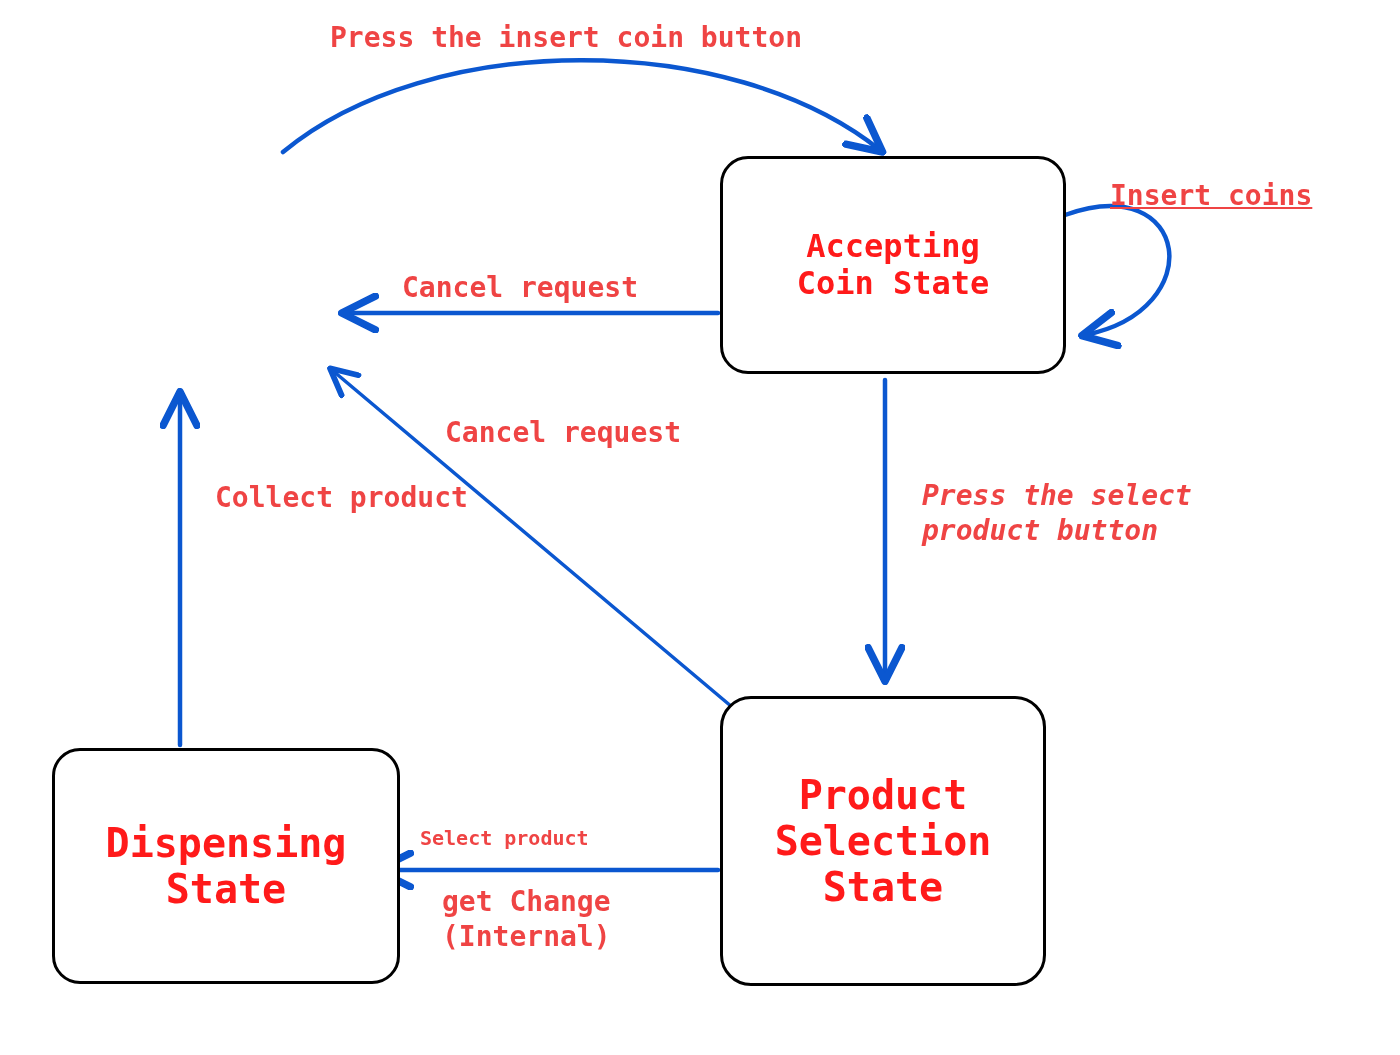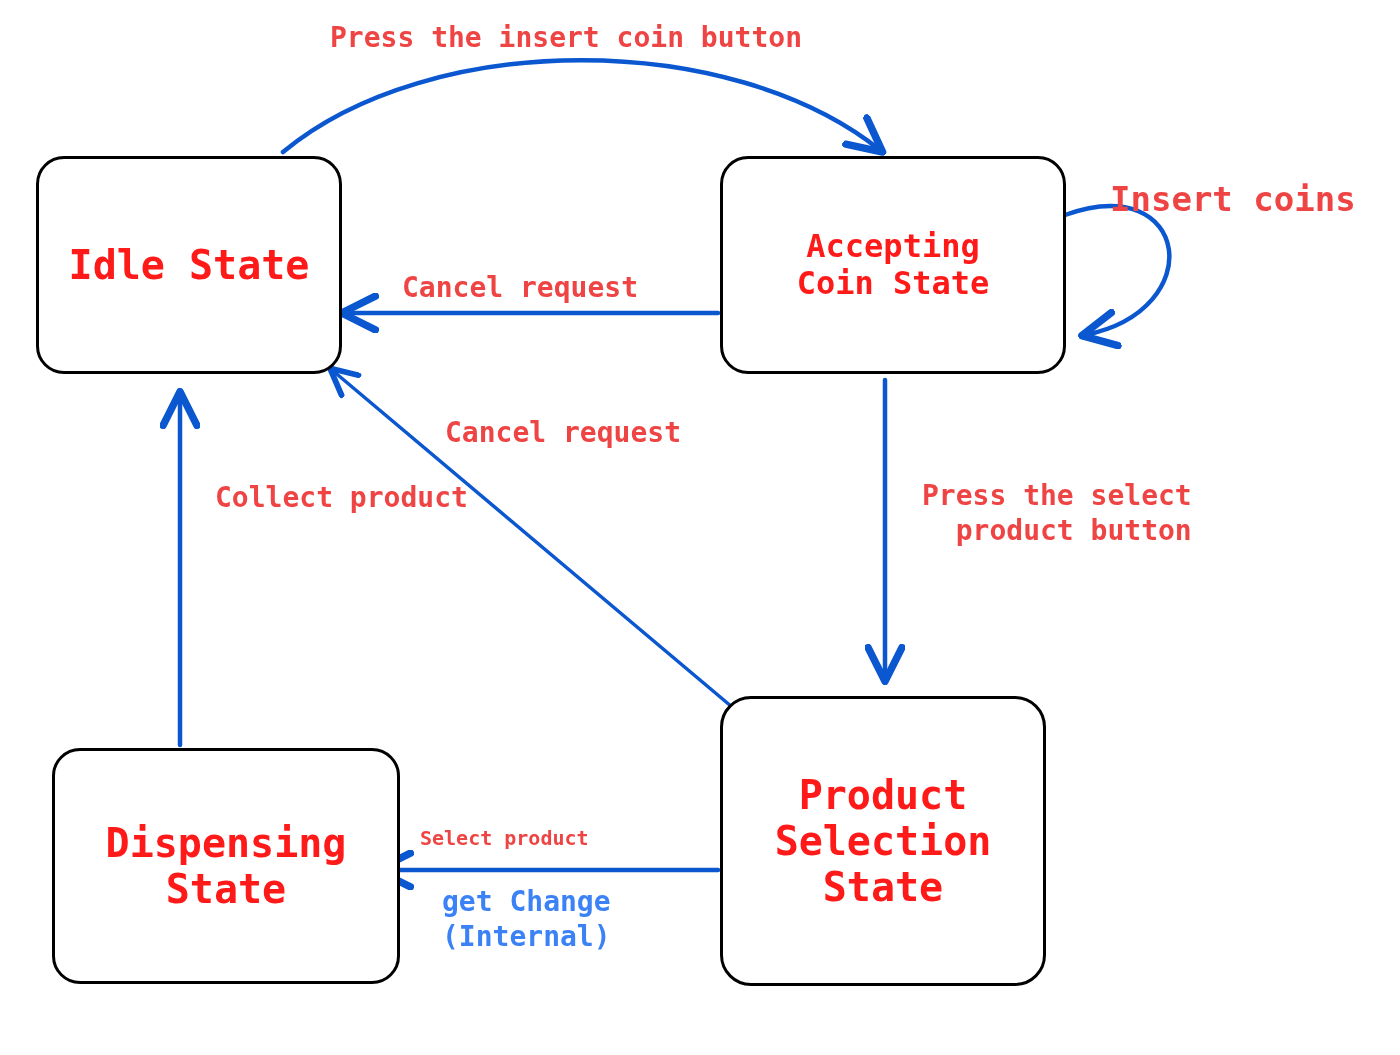--- a/index.html
+++ b/index.html
@@ -41,21 +41,21 @@
     white-space: pre;
   }
   .edge-label {
     position: absolute;
     color: #ef4444;
     font-weight: 600;
     line-height: 1.25;
     white-space: pre;
   }
   .edge-label.orange {
-    color: #3b82f6;
+    color: #ef4444;
   }
 </style>
 </head>
 <body>
 
 <div class="stage">
 
   <svg class="edges" viewBox="0 0 1400 1055">
     <defs>
       <marker id="arrow-blue" viewBox="0 0 12 12" refX="10" refY="6" markerWidth="9" markerHeight="9" orient="auto-start-reverse">
@@ -71,47 +71,44 @@
 
     <path d="M 885 380 L 885 678" fill="none" stroke="#0b57d0" stroke-width="4.5" stroke-linecap="round" marker-end="url(#arrow-blue)"></path>
 
     <path d="M 738 712 L 332 370" fill="none" stroke="#0b57d0" stroke-width="3.5" stroke-linecap="round" marker-end="url(#arrow-blue)"></path>
 
     <path d="M 718 870 L 380 870" fill="none" stroke="#0b57d0" stroke-width="4.5" stroke-linecap="round" marker-end="url(#arrow-blue)"></path>
 
     <path d="M 180 745 L 180 395" fill="none" stroke="#0b57d0" stroke-width="4.5" stroke-linecap="round" marker-end="url(#arrow-blue)"></path>
   </svg>
 
-  <div class="node" style="left:36px; top:156px; width:306px; height:218px;">
-    <span class="node-label" style="font-size:40px;">Idle State</span>
-  </div>
 
   <div class="node" style="left:720px; top:156px; width:346px; height:218px;">
     <span class="node-label" style="font-size:32px;">Accepting
 Coin State</span>
   </div>
 
   <div class="node" style="left:720px; top:696px; width:326px; height:290px;border-radius:31px;">
     <span class="node-label" style="font-size:40px;">Product
 Selection
 State</span>
   </div>
 
   <div class="node" style="left:52px; top:748px; width:348px; height:236px;">
     <span class="node-label" style="font-size:40px;">Dispensing
 State</span>
   </div>
 
   <div class="edge-label" style="left:330px; top:20px; font-size:28px;">Press the insert coin button</div>
 
-  <div class="edge-label" style="left:1110px; top:178px; font-size:34px;">Insert coins</div>
+  <div class="edge-label" style="left:1110px; top:178px; font-size:28px;text-decoration:underline;">Insert coins</div>
 
   <div class="edge-label" style="left:402px; top:270px; font-size:28px;">Cancel request</div>
 
-  <div class="edge-label" style="left:922px; top:478px; font-size:28px; text-align:right;">Press the select
+  <div class="edge-label" style="left:922px; top:478px; font-size:28px; text-align:left;font-style:italic;">Press the select
 product button</div>
 
   <div class="edge-label" style="left:445px; top:415px; font-size:28px;">Cancel request</div>
 
   <div class="edge-label" style="left:215px; top:480px; font-size:28px;text-align:center;">Collect product</div>
 
   <div class="edge-label" style="left:420px; top:826px; font-size:20px;">Select product</div>
 
   <div class="edge-label orange" style="left:442px; top:884px; font-size:28px; text-align:center;">get Change
 (Internal)</div>

